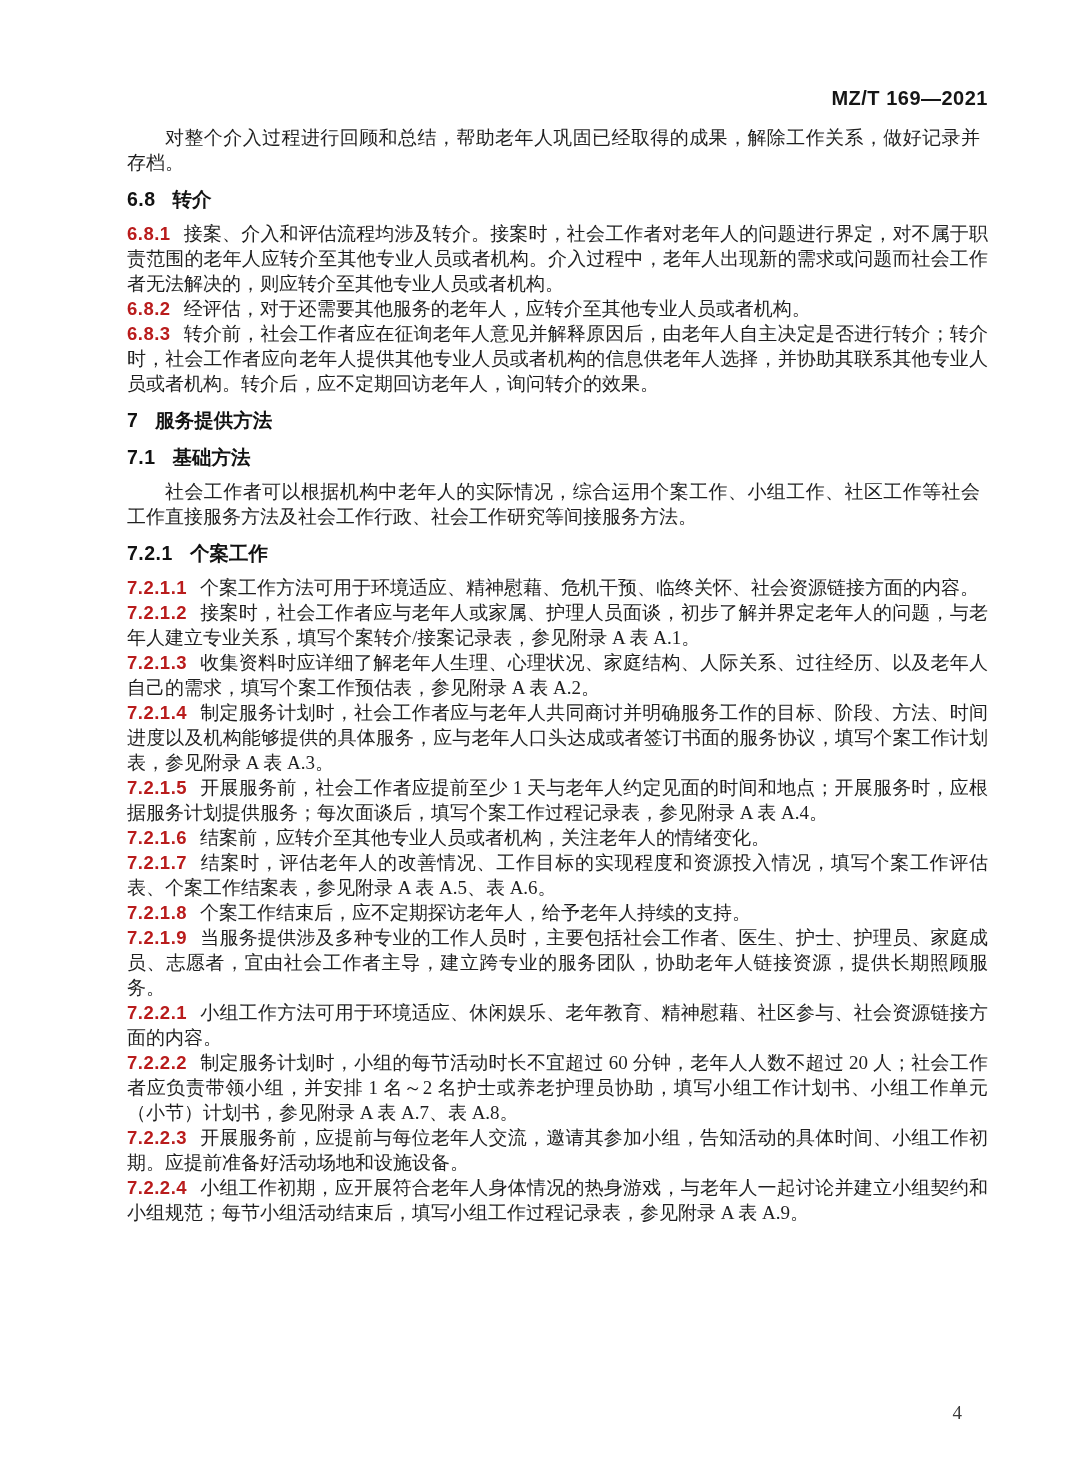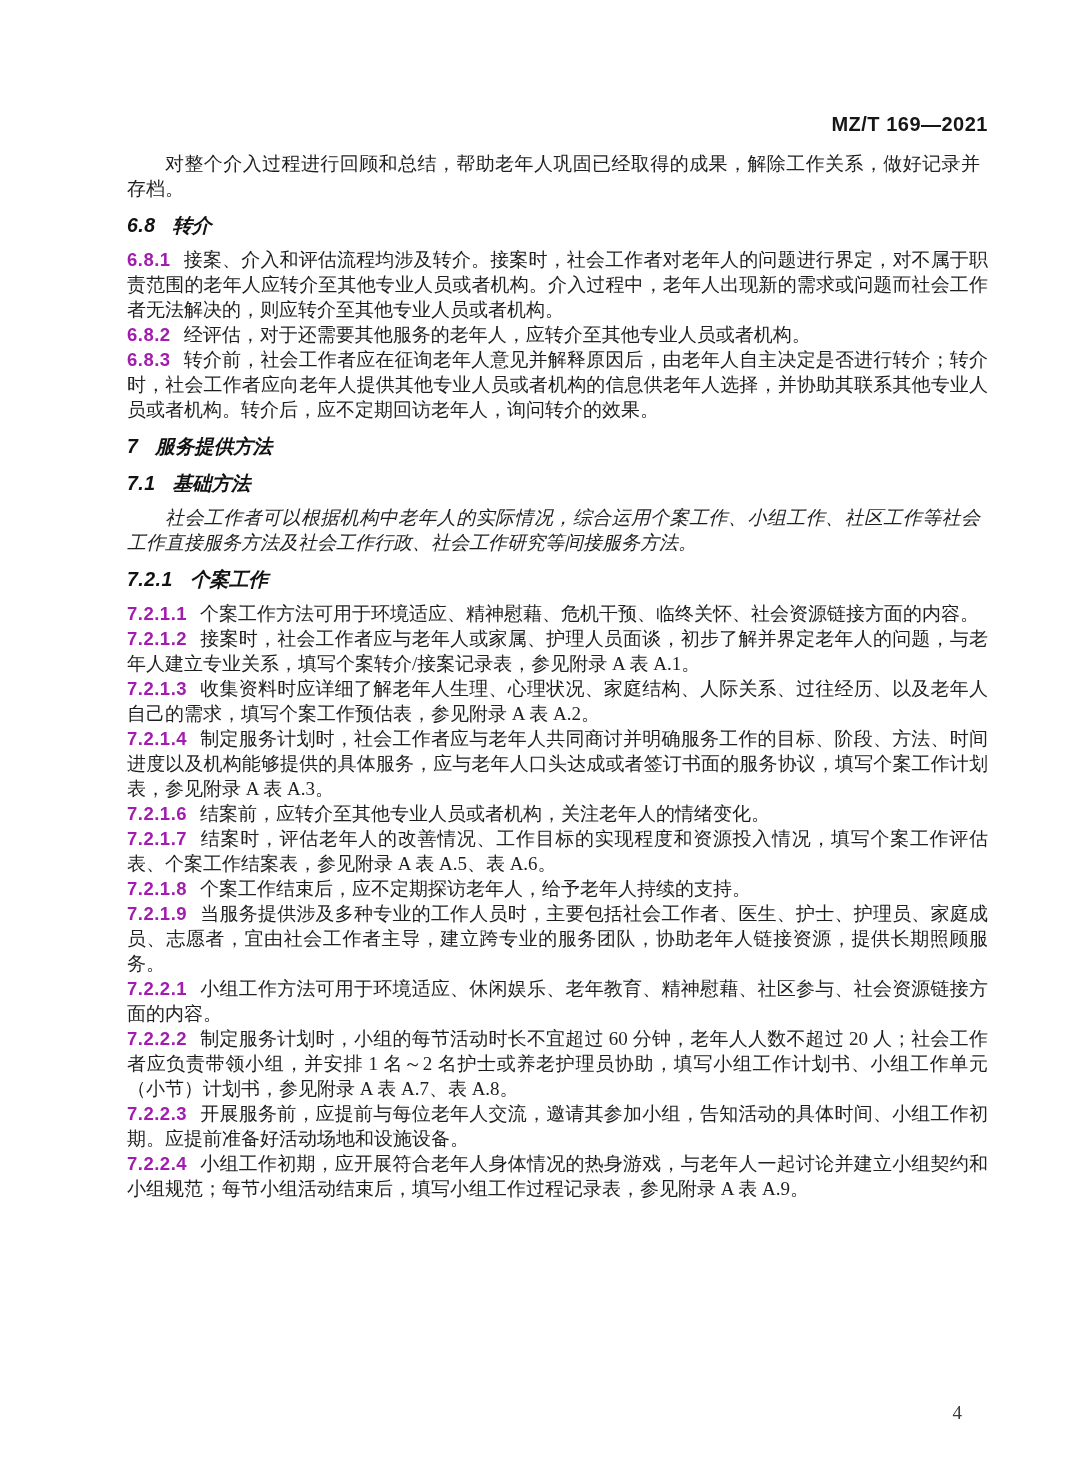--- a/index.html
+++ b/index.html
@@ -1,58 +1,57 @@
 <!DOCTYPE html>
 <html><head>
 <meta charset="utf-8">
 <style>
   html,body{margin:0;padding:0;background:#ffffff;}
   .page{
     position:relative;
     width:1080px;height:1470px;
     background:#ffffff;
     box-sizing:border-box;
-    padding:112px 92px 0 127px;
+    padding:86px 92px 0 127px;
     font-family:"Liberation Serif","DejaVu Serif",serif;
     color:#1f1f1f;
     overflow:hidden;
   }
   .doc-header{
     height:24px;line-height:24px;
     text-align:right;
     font-family:"Liberation Sans","DejaVu Sans",sans-serif;
     font-size:20px;font-weight:600;letter-spacing:0.5px;color:#161616;
   }
   .para{
     margin:15px 8px 0 0;
     font-size:19px;line-height:25px;
     text-align:justify;
     text-indent:2em;
   }
-  .para.tight{margin-top:0;font-style:italic;}
+  .para.tight{margin-top:0;}
   .clause{
     margin:0;
     font-size:19px;line-height:25px;
     text-align:justify;
   }
   .cnum{
     font-family:"Liberation Sans","DejaVu Sans",sans-serif;
     font-weight:700;letter-spacing:0.5px;
     font-size:18.5px;
     margin-right:13px;
-    color:#a21caf;
+    color:#b91c1c;
     white-space:nowrap;
   }
   .heading{
     margin:11px 0 9px 0;
     font-size:19.5px;line-height:26px;
     font-weight:700;
     font-family:"Liberation Sans","DejaVu Sans",sans-serif;
     color:#121212;
-    font-style:italic;
   }
   .heading .hnum{margin-right:17px;letter-spacing:0.5px;}
   .doc-footer{
     position:absolute;top:1400px;right:118px;
     font-size:19px;line-height:25px;
     font-family:"Liberation Serif","DejaVu Serif",serif;
     color:#3a3a3a;
   }
 </style>
 </head>
@@ -80,20 +79,21 @@
 
     <p class="para tight"><span>社会工作者可以根据机构中老年人的实际情况，综合运用个案工作、小组工作、社区工作等社会工作直接服务方法及社会工作行政、社会工作研究等间接服务方法。</span></p>
 
 
     <h3 class="heading"><span class="hnum">7.2.1</span><span>个案工作</span></h3>
 
     <p class="clause"><span class="cnum">7.2.1.1</span><span>个案工作方法可用于环境适应、精神慰藉、危机干预、临终关怀、社会资源链接方面的内容。</span></p>
     <p class="clause"><span class="cnum">7.2.1.2</span><span>接案时，社会工作者应与老年人或家属、护理人员面谈，初步了解并界定老年人的问题，与老年人建立专业关系，填写个案转介/接案记录表，参见附录 A 表 A.1。</span></p>
     <p class="clause"><span class="cnum">7.2.1.3</span><span>收集资料时应详细了解老年人生理、心理状况、家庭结构、人际关系、过往经历、以及老年人自己的需求，填写个案工作预估表，参见附录 A 表 A.2。</span></p>
     <p class="clause"><span class="cnum">7.2.1.4</span><span>制定服务计划时，社会工作者应与老年人共同商讨并明确服务工作的目标、阶段、方法、时间进度以及机构能够提供的具体服务，应与老年人口头达成或者签订书面的服务协议，填写个案工作计划表，参见附录 A 表 A.3。</span></p>
+    <p class="clause"><span class="cnum">7.2.1.5</span><span>开展服务前，社会工作者应提前至少 1 天与老年人约定见面的时间和地点；开展服务时，应根据服务计划提供服务；每次面谈后，填写个案工作过程记录表，参见附录 A 表 A.4。</span></p>
     <p class="clause"><span class="cnum">7.2.1.6</span><span>结案前，应转介至其他专业人员或者机构，关注老年人的情绪变化。</span></p>
     <p class="clause"><span class="cnum">7.2.1.7</span><span>结案时，评估老年人的改善情况、工作目标的实现程度和资源投入情况，填写个案工作评估表、个案工作结案表，参见附录 A 表 A.5、表 A.6。</span></p>
     <p class="clause"><span class="cnum">7.2.1.8</span><span>个案工作结束后，应不定期探访老年人，给予老年人持续的支持。</span></p>
     <p class="clause"><span class="cnum">7.2.1.9</span><span>当服务提供涉及多种专业的工作人员时，主要包括社会工作者、医生、护士、护理员、家庭成员、志愿者，宜由社会工作者主导，建立跨专业的服务团队，协助老年人链接资源，提供长期照顾服务。</span></p>
 
 
     <p class="clause"><span class="cnum">7.2.2.1</span><span>小组工作方法可用于环境适应、休闲娱乐、老年教育、精神慰藉、社区参与、社会资源链接方面的内容。</span></p>
     <p class="clause"><span class="cnum">7.2.2.2</span><span>制定服务计划时，小组的每节活动时长不宜超过 60 分钟，老年人人数不超过 20 人；社会工作者应负责带领小组，并安排 1 名～2 名护士或养老护理员协助，填写小组工作计划书、小组工作单元（小节）计划书，参见附录 A 表 A.7、表 A.8。</span></p>
     <p class="clause"><span class="cnum">7.2.2.3</span><span>开展服务前，应提前与每位老年人交流，邀请其参加小组，告知活动的具体时间、小组工作初期。应提前准备好活动场地和设施设备。</span></p>
     <p class="clause"><span class="cnum">7.2.2.4</span><span>小组工作初期，应开展符合老年人身体情况的热身游戏，与老年人一起讨论并建立小组契约和小组规范；每节小组活动结束后，填写小组工作过程记录表，参见附录 A 表 A.9。</span></p>

